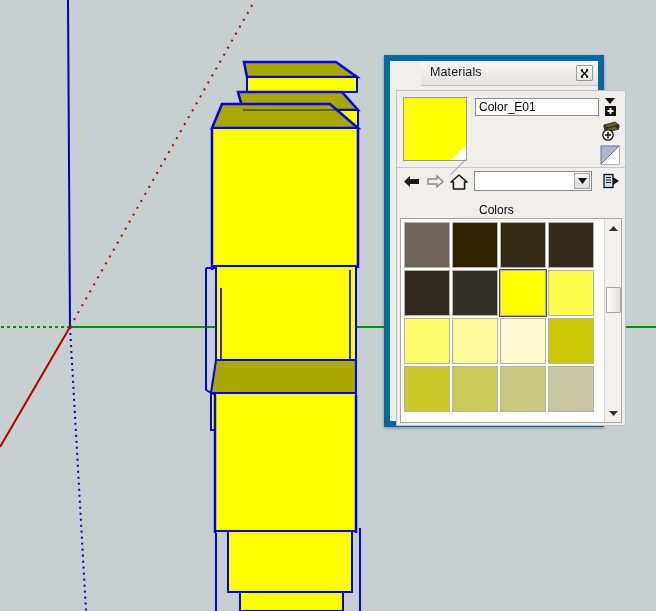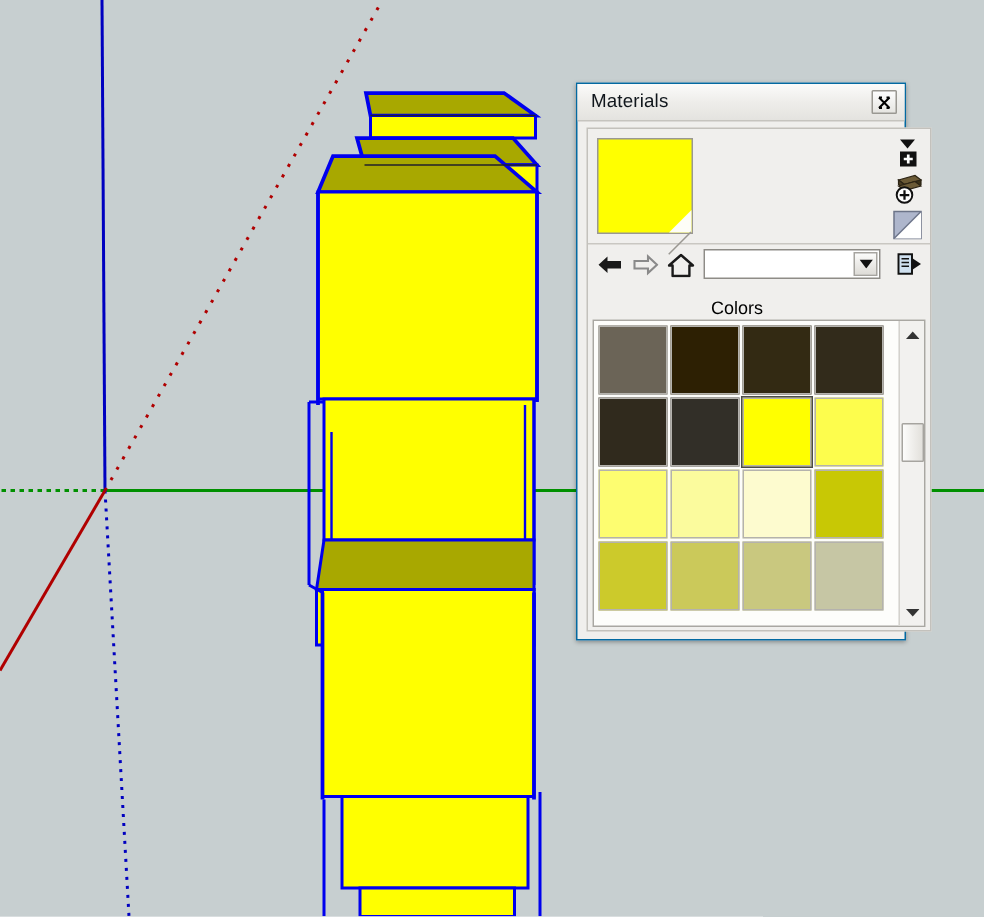--- a/index.html
+++ b/index.html
@@ -32,23 +32,24 @@
   }
 
   
   #materials-panel {
     position: absolute;
     left: 384px;
     top: 55px;
     width: 220px;
     height: 372px;
     background: #f0efed;
-    border: 1px solid #0369a1;
+    border: 6px solid #0369a1;
     box-shadow: 0 1px 3px rgba(0,0,0,.35);
     box-sizing: border-box;
+    padding-left: 31px;
   }
 
   .panel-titlebar {
     position: relative;
     height: 25px;
     background: linear-gradient(to bottom, #fbfbfa 0%, #eeedea 50%, #e4e3df 100%);
     border-bottom: 1px solid #c6c4bf;
     box-sizing: border-box;
   }
   .panel-title {
@@ -401,20 +402,21 @@
 
     <div class="panel-body">
 
       <div class="mat-header">
 
         <div class="mat-preview" id="mat-preview" style="background: rgb(255, 255, 0);">
           <div class="corner"></div>
           <div class="corner-line"></div>
         </div>
 
+        <input class="mat-name-input" type="text" id="mat-name-input" value="Color_E01" style="">
 
         <div class="side-btn" id="btn-display-options">
           <svg width="16" height="20" viewBox="0 0 16 20">
             <polygon points="3,1 13,1 8,7" fill="#111"></polygon>
             <rect x="3" y="9" width="11" height="10" fill="#111"></rect>
             <path d="M8.5 11 v6 M5.5 14 h6" stroke="#fff" stroke-width="1.8"></path>
           </svg>
         </div>
 
         <div class="side-btn" id="btn-create-material">

